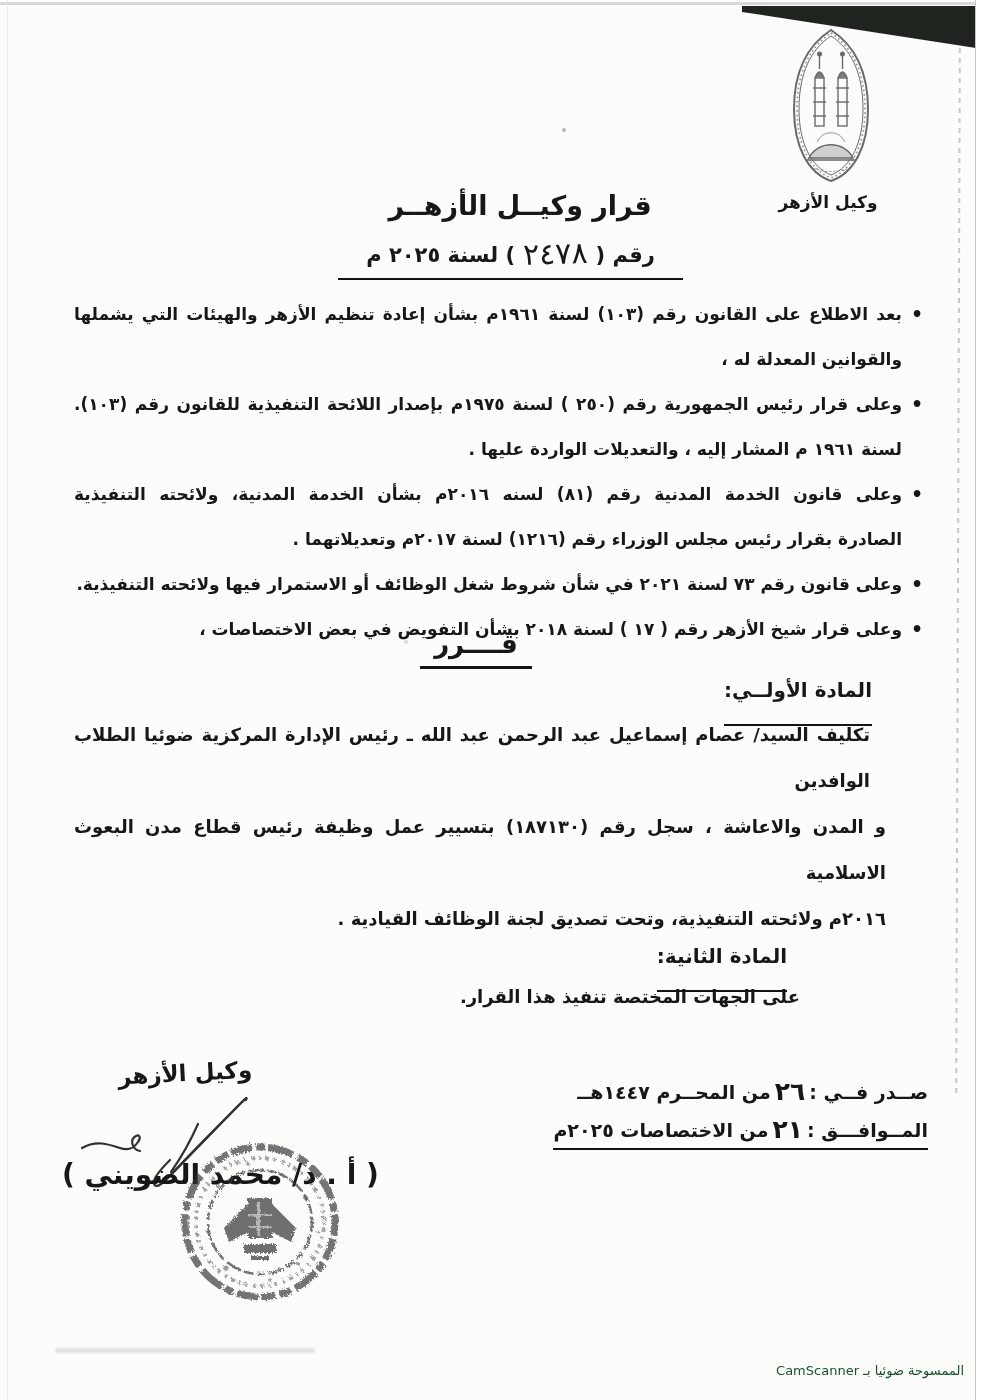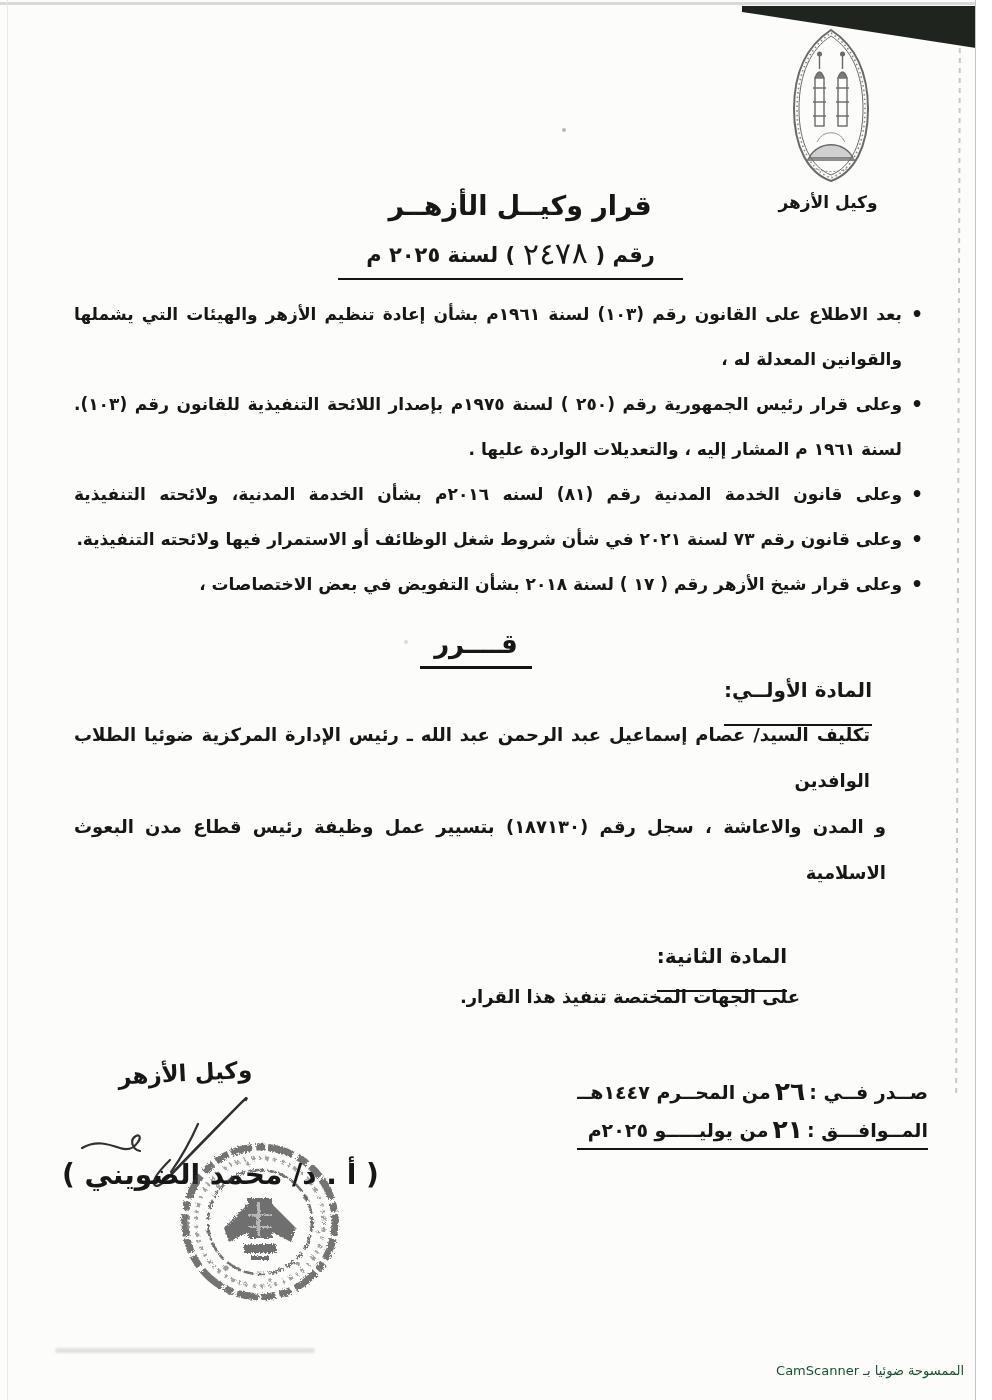--- a/index.html
+++ b/index.html
@@ -122,20 +122,21 @@
         <span class="b-dot">•</span>
         <div class="b-body">
           <div class="line spread">وعلى قرار رئيس الجمهورية رقم (٢٥٠ ) لسنة ١٩٧٥م بإصدار اللائحة التنفيذية للقانون رقم (١٠٣).</div>
           <div class="line">لسنة ١٩٦١ م المشار إليه ، والتعديلات الواردة عليها .</div>
         </div>
       </div>
       <div class="b-item">
         <span class="b-dot">•</span>
         <div class="b-body">
           <div class="line spread">وعلى قانون الخدمة المدنية رقم (٨١)  لسنه ٢٠١٦م بشأن الخدمة المدنية، ولائحته التنفيذية</div>
+          <div class="line">الصادرة بقرار رئيس مجلس الوزراء رقم (١٢١٦) لسنة ٢٠١٧م وتعديلاتهما .</div>
         </div>
       </div>
       <div class="b-item">
         <span class="b-dot">•</span>
         <div class="b-body">
           <div class="line">وعلى قانون رقم ٧٣ لسنة ٢٠٢١ في شأن شروط شغل الوظائف أو الاستمرار فيها ولائحته التنفيذية.</div>
         </div>
       </div>
       <div class="b-item">
         <span class="b-dot">•</span>
@@ -148,33 +149,34 @@
   <div class="abs qarrar">
     <span class="qarrar-inner">قــــرر</span>
   </div>
 
   <div class="abs art-title article1-title">
     <span class="u">المادة الأولــي:</span>
   </div>
   <div class="abs article-lines">
       <div class="line spread">تكليف السيد/ عصام إسماعيل عبد الرحمن عبد الله ـ رئيس الإدارة المركزية ضوئيا الطلاب الوافدين</div>
       <div class="line spread">و المدن والاعاشة ، سجل رقم (١٨٧١٣٠) بتسيير عمل وظيفة رئيس قطاع مدن البعوث الاسلامية</div>
+      <div class="line">٢٠١٦م ولائحته التنفيذية، وتحت تصديق لجنة الوظائف القيادية .</div>
     </div>
 
   <div class="abs art-title article2-title">
     <span class="u">المادة الثانية:</span>
   </div>
   <div class="abs article2-body">على الجهات المختصة تنفيذ هذا القرار.</div>
 
   <div class="abs dates">
     <div class="date-line1">
       <span>صــدر فــي :</span><span class="hand-sm">٢٦</span><span>من المحــرم ١٤٤٧هــ</span>
     </div>
     <div class="date-line2">
-      <span>المــوافـــق :</span><span class="hand-sm">٢١</span><span>من يوليـــــو ٢٠٢٥م</span>
+      <span>المــوافـــق :</span><span class="hand-sm">٢١</span><span>من الاختصاصات ٢٠٢٥م</span>
     </div>
   </div>
 
   <div class="abs sig-title">وكيل الأزهر</div>
   <svg class="abs sig-svg" viewBox="0 0 196 100">
     <g fill="none" stroke="#1c1c1c" stroke-width="2.2" stroke-linecap="round" opacity=".9">
       <path d="M168,6 C142,32 106,70 88,88 C83,93 78,96 76,92 C74,88 82,78 92,68"></path>
       <path d="M90,86 C104,70 140,34 164,10 C168,6 170,5 168,8"></path>
       <path d="M4,56 C18,48 30,52 42,56 C50,59 56,56 60,50 C63,46 62,42 58,44 C52,47 53,57 62,59"></path>
       <path d="M120,32 C112,50 100,70 93,80"></path>

